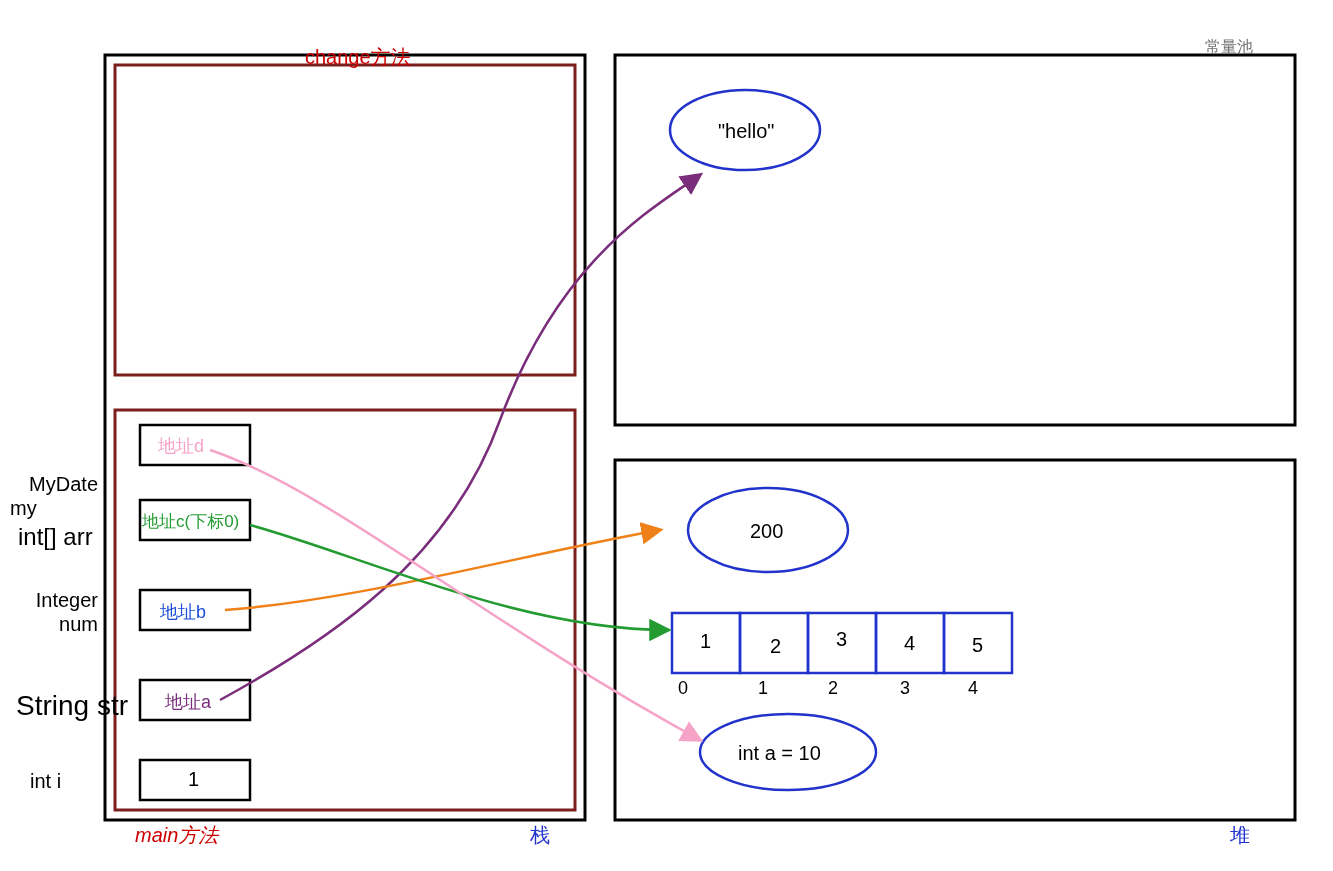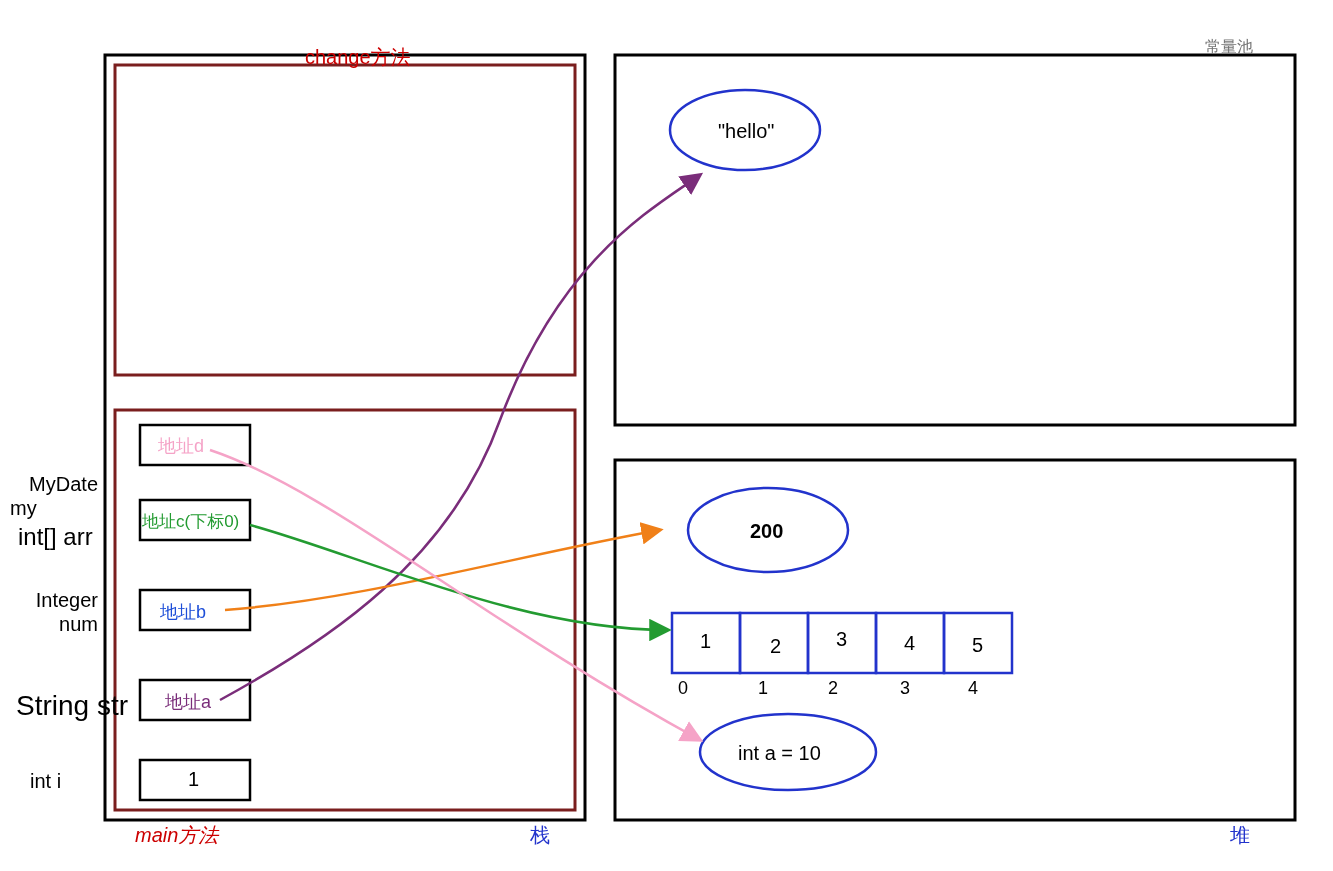--- a/index.html
+++ b/index.html
@@ -94,21 +94,21 @@
 <div class="label" style="left:16px; top:690px; font-size:28px;">String str</div>
 <div class="label" style="left:30px; top:770px; font-size:20px;">int i</div>
 
 <div class="label" style="left:158px; top:434px; font-size:18px; color:#f5a3c7;">地址d</div>
 <div class="label" style="left:142px; top:510px; font-size:17px; color:#239b31;">地址c(下标0)</div>
 <div class="label" style="left:160px; top:600px; font-size:18px; color:#1d4ed8;">地址b</div>
 <div class="label" style="left:165px; top:690px; font-size:18px; color:#7a2d7a;">地址a</div>
 <div class="label" style="left:188px; top:768px; font-size:20px;">1</div>
 
 <div class="label" style="left:718px; top:120px; font-size:20px;">"hello"</div>
-<div class="label" style="left:750px; top:520px; font-size:20px;font-weight:bold;">200</div>
+<div class="label" style="left:750px; top:520px; font-size:20px;">200</div>
 <div class="label" style="left:738px; top:742px; font-size:20px;">int a = 10</div>
 
 <div class="label" style="left:700px; top:630px; font-size:20px;">1</div>
 <div class="label" style="left:770px; top:635px; font-size:20px;">2</div>
 <div class="label" style="left:836px; top:628px; font-size:20px;">3</div>
 <div class="label" style="left:904px; top:632px; font-size:20px;">4</div>
 <div class="label" style="left:972px; top:634px; font-size:20px;">5</div>
 
 <div class="label" style="left:678px; top:678px; font-size:18px;">0</div>
 <div class="label" style="left:758px; top:678px; font-size:18px;">1</div>

